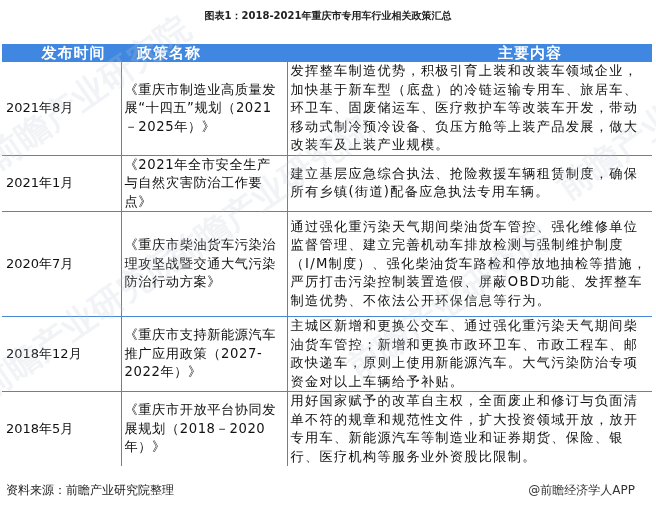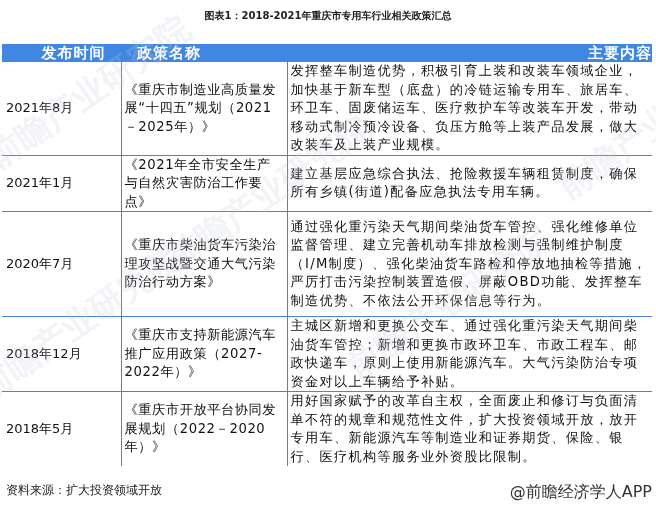--- a/index.html
+++ b/index.html
@@ -58,21 +58,21 @@
       color: #ffffff;
       font-weight: bold;
       font-size: 15px;
       height: 18px;
       padding: 0;
       line-height: 18px;
       letter-spacing: 1px;
     }
     table.policy th.h1 { text-align: center; padding-left: 24px; }
     table.policy th.h2 { text-align: left; padding-left: 16px; }
-    table.policy th.h3 { text-align: right; padding-left: 121px; }
+    table.policy th.h3 { text-align: center; padding-left: 121px; }
     table.policy td {
       vertical-align: middle;
       padding: 0 3px;
       line-height: 18.5px;
       border-right: 1.5px solid #4a86d8;
       border-bottom: 1.5px solid #4a86d8;
       letter-spacing: 0.6px;
     }
     table.policy td.date {
       padding-left: 4px;
@@ -93,23 +93,23 @@
     table.policy tr.r5 { height: 74px; }
     .source {
       position: absolute;
       left: 6px;
       top: 482px;
       font-size: 12px;
       color: #222222;
     }
     .credit {
       position: absolute;
-      right: 4px;
+      right: 21px;
       top: 482px;
-      font-size: 16px;
+      font-size: 12px;
       color: #333333;
     }
   </style>
 </head>
 <body>
 
 <div class="title">图表1：2018-2021年重庆市专用车行业相关政策汇总</div>
 
 <table class="policy">
   <colgroup>
@@ -140,26 +140,26 @@
       <td class="name">《重庆市柴油货车污染治理攻坚战暨交通大气污染防治行动方案》</td>
       <td class="content">通过强化重污染天气期间柴油货车管控、强化维修单位监督管理、建立完善机动车排放检测与强制维护制度（I/M制度）、强化柴油货车路检和停放地抽检等措施，严厉打击污染控制装置造假、屏蔽OBD功能、发挥整车制造优势、不依法公开环保信息等行为。</td>
     </tr>
     <tr class="r4">
       <td class="date">2018年12月</td>
       <td class="name">《重庆市支持新能源汽车推广应用政策（2027-2022年）》</td>
       <td class="content">主城区新增和更换公交车、通过强化重污染天气期间柴油货车管控；新增和更换市政环卫车、市政工程车、邮政快递车，原则上使用新能源汽车。大气污染防治专项资金对以上车辆给予补贴。</td>
     </tr>
     <tr class="r5 last">
       <td class="date">2018年5月</td>
-      <td class="name">《重庆市开放平台协同发展规划（2022－2020年）》</td>
+      <td class="name">《重庆市开放平台协同发展规划（2018－2020年）》</td>
       <td class="content">用好国家赋予的改革自主权，全面废止和修订与负面清单不符的规章和规范性文件，扩大投资领域开放，放开专用车、新能源汽车等制造业和证券期货、保险、银行、医疗机构等服务业外资股比限制。</td>
     </tr>
   </tbody>
 </table>
 
 <div class="watermark wm1">前瞻产业研究院</div>
 <div class="watermark wm2">前瞻产业研究院</div>
 <div class="watermark wm3">前瞻产业研究院</div>
 <div class="watermark wm4">前瞻产业研究院</div>
 <div class="watermark wm5">前瞻产业研究院</div>
 
-<div class="source">资料来源：扩大投资领域开放</div>
+<div class="source">资料来源：前瞻产业研究院整理</div>
 <div class="credit">@前瞻经济学人APP</div>
 
 </body></html>

